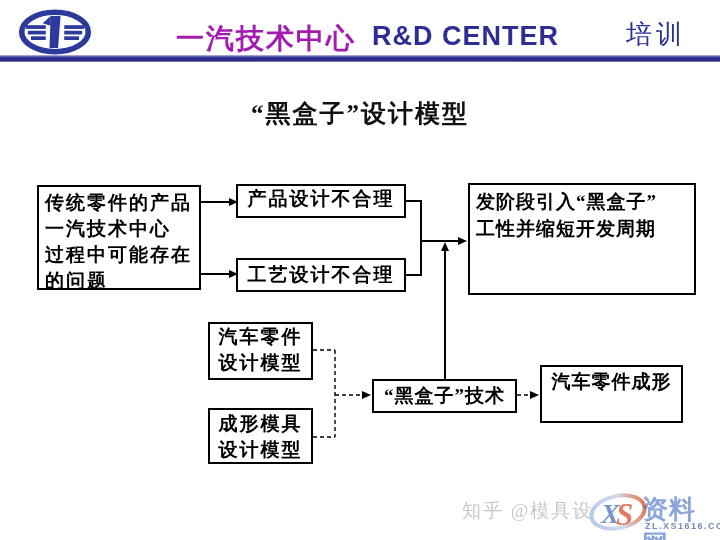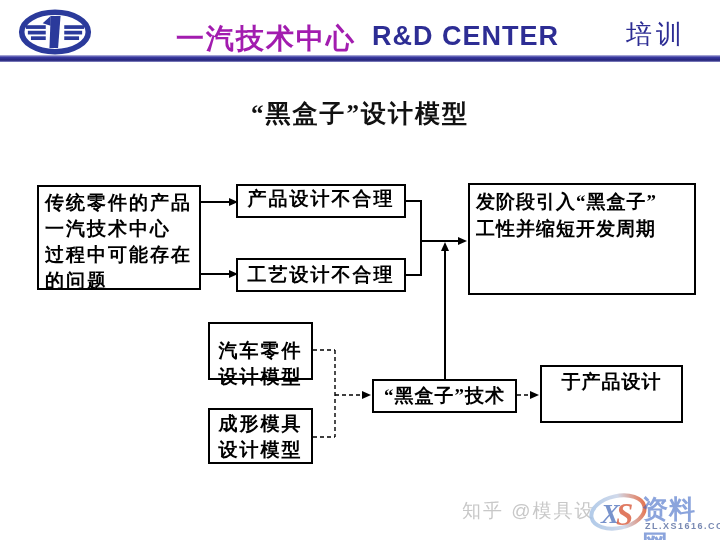--- a/index.html
+++ b/index.html
@@ -22,29 +22,29 @@
   .slide-title { position:absolute; left:0; top:97px; width:720px; text-align:center;
                  font-size:25px; font-weight:bold; color:#111; letter-spacing:2px; }
   
   .dbox { position:absolute; border:2px solid #000; background:#fff; color:#000;
           font-weight:bold; font-size:19px; line-height:26px; }
   .dbox .ln { display:block; }
   .box-problem   { left:37px;  top:185px; width:164px; height:105px; padding:3px 6px; letter-spacing:2px; }
   .box-product   { left:236px; top:184px; width:170px; height:34px;  display:flex; align-items:flex-start; justify-content:center; letter-spacing:2px; }
   .box-process   { left:236px; top:258px; width:170px; height:34px;  display:flex; align-items:center; justify-content:center; letter-spacing:2px; }
   .box-introduce { left:468px; top:183px; width:228px; height:112px; padding:3px 6px; line-height:27px; letter-spacing:1px; }
-  .box-partmodel { left:208px; top:322px; width:105px; height:58px;  text-align:center; padding-top:14px; letter-spacing:2px; }
+  .box-partmodel { left:208px; top:322px; width:105px; height:58px;  text-align:center; padding-top:0; letter-spacing:2px; }
   .box-diemodel  { left:208px; top:408px; width:105px; height:56px;  text-align:center; padding-top:1px; letter-spacing:2px; }
   .box-blackbox  { left:372px; top:379px; width:145px; height:34px;  display:flex; align-items:center; justify-content:center; letter-spacing:1px; }
   .box-predict   { left:540px; top:365px; width:143px; height:58px;  text-align:center; padding-top:2px; letter-spacing:1px; }
   
   .connectors { position:absolute; left:0; top:0; width:720px; height:540px; pointer-events:none; }
   
   .wm-credit { position:absolute; left:462px; top:498px; font-size:19px; color:#c8c8c8;
-               letter-spacing:2px; font-family:Liberation Sans, sans-serif; }
+               letter-spacing:2px; font-family:Liberation Serif, serif; }
   .wm-xs     { position:absolute; left:588px; top:490px; width:60px; height:44px; opacity:.85; }
   .wm-site   { position:absolute; left:642px; top:492px; font-size:26px; font-weight:bold;
                color:rgba(62,104,196,0.60); letter-spacing:1px;
                font-family:"Liberation Sans",sans-serif; }
   .wm-url    { position:absolute; left:645px; top:521px; font-size:9px;
                color:rgba(95,115,165,0.85); letter-spacing:1.5px; font-weight:bold;
                font-family:"Liberation Sans",sans-serif; }
 </style>
 </head>
 <body>
@@ -98,21 +98,21 @@
 <div class="dbox box-diemodel">
   <span class="ln">成形模具</span>
   <span class="ln">设计模型</span>
 </div>
 
 <div class="dbox box-blackbox">
   <span>“黑盒子”技术</span>
 </div>
 
 <div class="dbox box-predict">
-  <span class="ln">于产品设计</span>
+  <span class="ln">汽车零件成形</span>
 </div>
 
 <svg class="connectors" viewBox="0 0 720 540" aria-hidden="true">
 
   <path d="M201,202 H230" stroke="#000" stroke-width="2" fill="none"></path>
   <polygon points="238,202 229,198 229,206" fill="#000"></polygon>
   <path d="M201,274 H230" stroke="#000" stroke-width="2" fill="none"></path>
   <polygon points="238,274 229,270 229,278" fill="#000"></polygon>
 
   <path d="M406,201 H421 V275 H406" stroke="#000" stroke-width="2" fill="none"></path>

